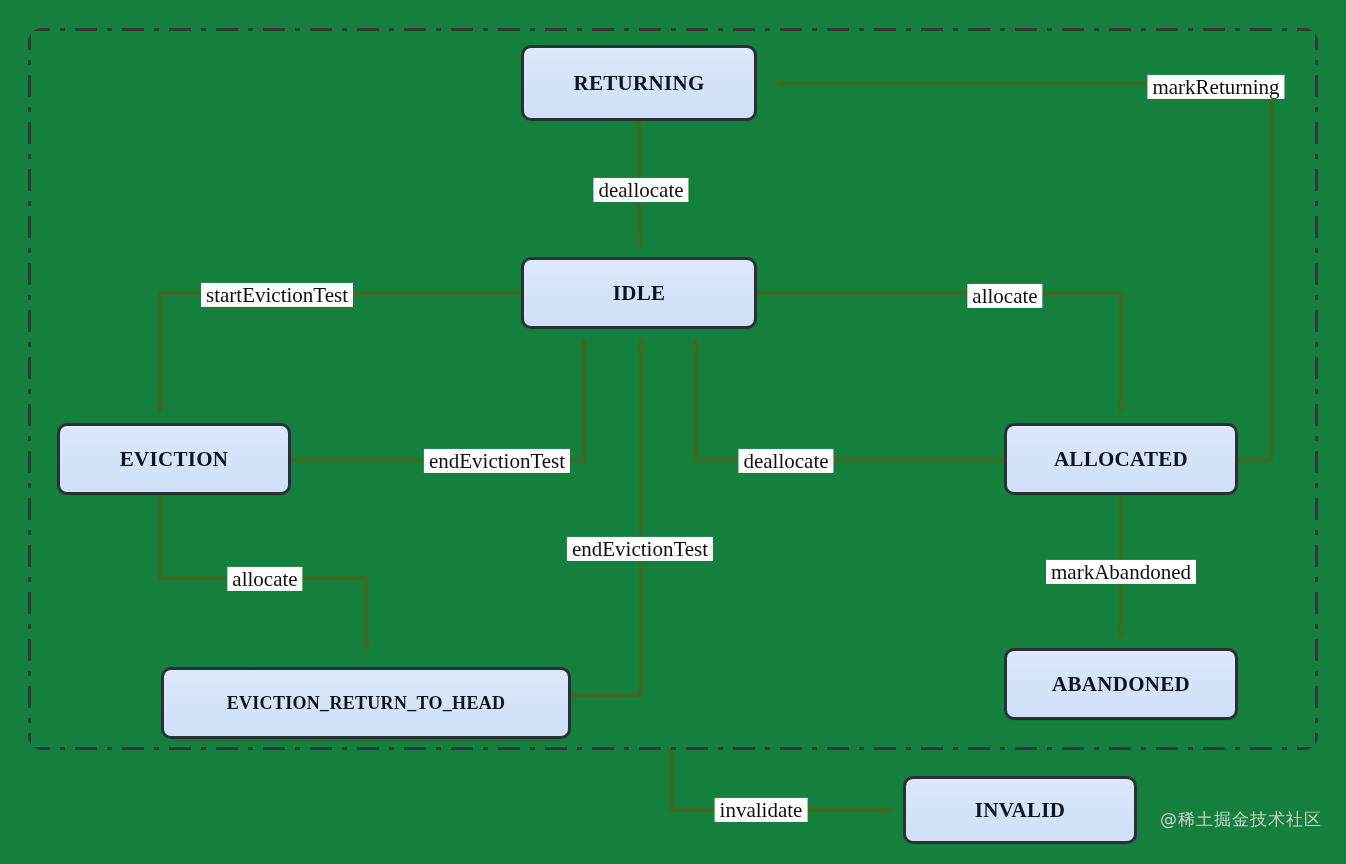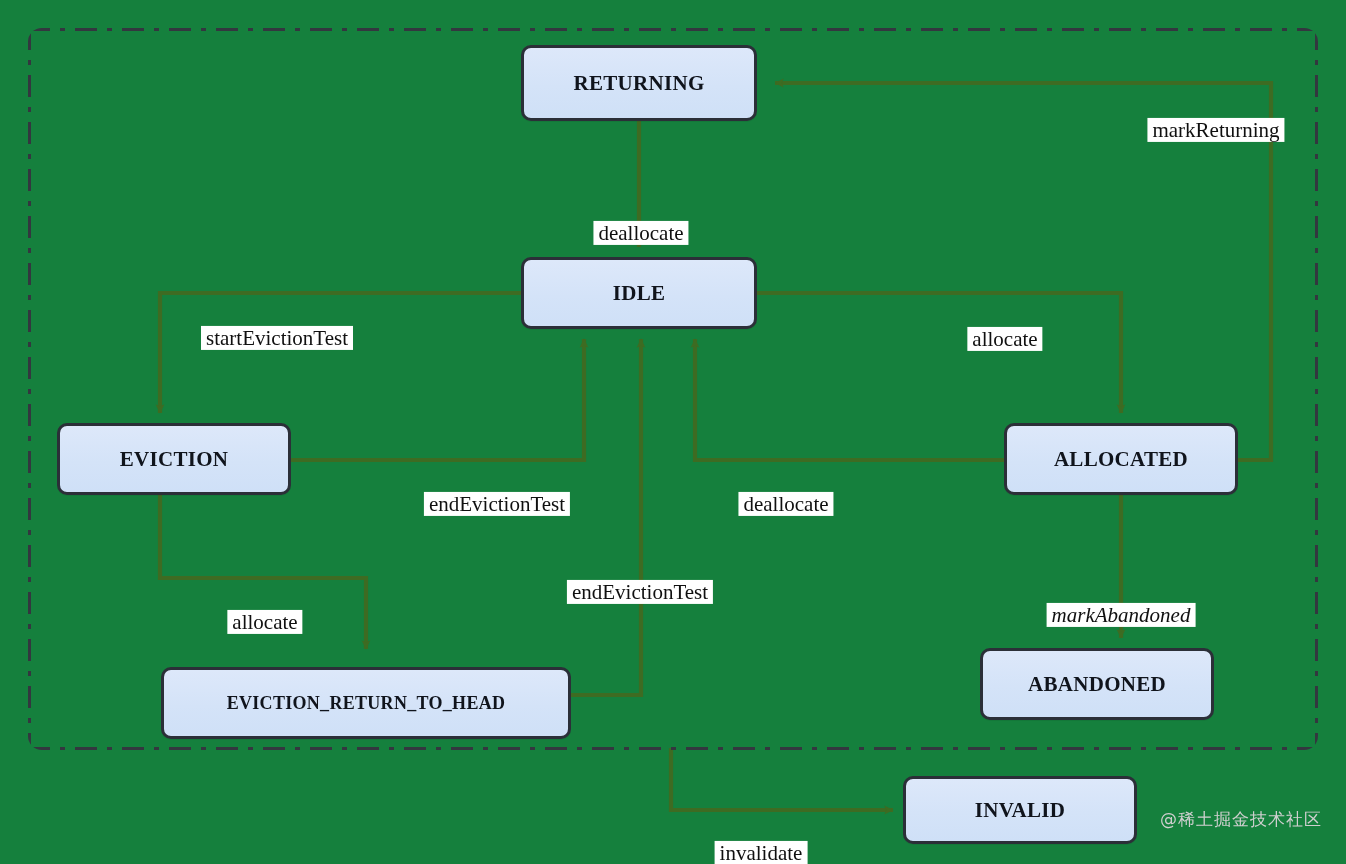--- a/index.html
+++ b/index.html
@@ -50,21 +50,20 @@
   .edge-label {
     position: absolute;
     font-family: "Liberation Serif", "DejaVu Serif", serif;
     font-size: 21px;
     color: #101010;
     background: #ffffff;
     padding: 0 5px;
     white-space: nowrap;
     line-height: 1.15;
     transform: translate(-50%, -50%);
-    margin-top: 43px;
   }
   .outer-frame {
     position: absolute;
     box-sizing: border-box;
     border: 3px dashed #33373f;
     border-radius: 14px;
     pointer-events: none;
   }
   .watermark {
     position: absolute;
@@ -137,41 +136,41 @@
   </div>
 
   <div class="state-node" style="left:1004px; top:423px; width:234px; height:72px;">
     <span class="node-label">ALLOCATED</span>
   </div>
 
   <div class="state-node" style="left:161px; top:659px; width:410px; height:72px;margin-top:8px;">
     <span class="node-label small">EVICTION_RETURN_TO_HEAD</span>
   </div>
 
-  <div class="state-node" style="left:980px; top:648px; width:234px; height:72px;">
+  <div class="state-node" style="left:1004px; top:648px; width:234px; height:72px;">
     <span class="node-label">ABANDONED</span>
   </div>
 
   <div class="state-node" style="left:903px; top:776px; width:234px; height:68px;">
     <span class="node-label">INVALID</span>
   </div>
 
   <div class="edge-label" style="left:1216px; top:87px;">markReturning</div>
 
   <div class="edge-label" style="left:641px; top:190px;">deallocate</div>
 
   <div class="edge-label" style="left:277px; top:295px;">startEvictionTest</div>
 
   <div class="edge-label" style="left:1005px; top:296px;">allocate</div>
 
   <div class="edge-label" style="left:497px; top:461px;">endEvictionTest</div>
 
   <div class="edge-label" style="left:786px; top:461px;">deallocate</div>
 
-  <div class="edge-label" style="left:1121px; top:572px;font-style:italic;">markAbandoned</div>
+  <div class="edge-label" style="left:1121px; top:572px;">markAbandoned</div>
 
   <div class="edge-label" style="left:265px; top:579px;">allocate</div>
 
   <div class="edge-label" style="left:640px; top:549px;">endEvictionTest</div>
 
   <div class="edge-label" style="left:761px; top:810px;">invalidate</div>
 
   <div class="watermark" style="left:1160px; top:808px;">@稀土掘金技术社区</div>
 
 </div>

